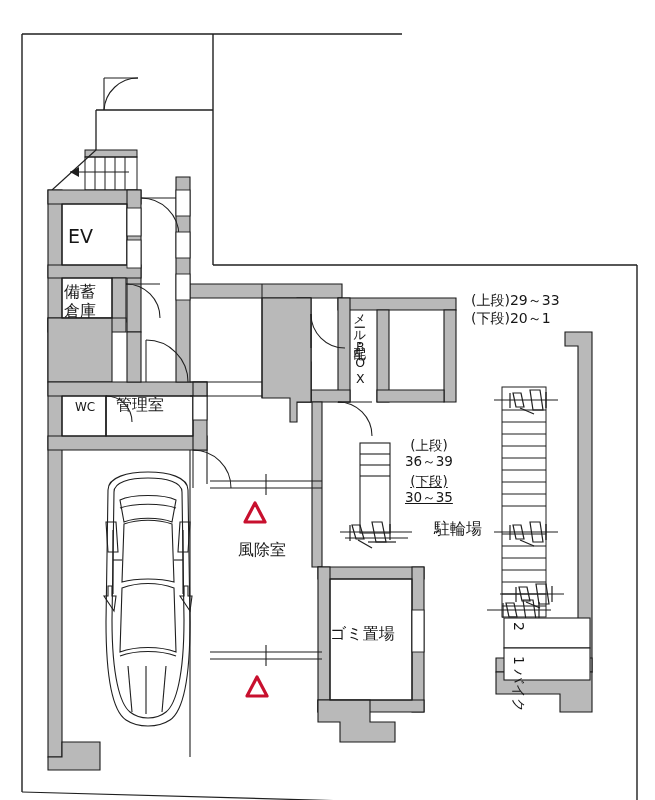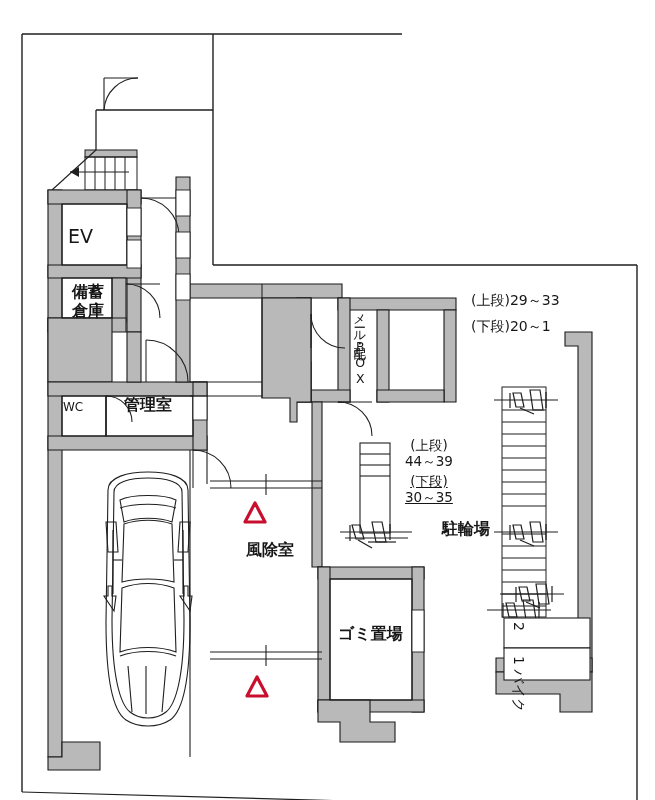--- a/index.html
+++ b/index.html
@@ -15,21 +15,21 @@
   #plan-svg{position:absolute;left:0;top:0;width:655px;height:800px;display:block;}
   .lbl{
     position:absolute;
     color:#161616;
     font-family:"DejaVu Sans","Liberation Sans",sans-serif;
     white-space:pre;
     line-height:1.18;
     letter-spacing:0px;
   }
   .lbl-ev{font-size:19px;font-weight:400;}
-  .lbl-room{font-size:16px;font-weight:700;padding-left:8px;}
+  .lbl-room{font-size:16px;font-weight:400;}
   .lbl-wc{font-size:12px;font-weight:400;}
   .lbl-note{font-size:14px;font-weight:400;}
   .lbl-note-sm{font-size:13.5px;font-weight:400;text-align:center;}
   .lbl-vert{
     font-size:12.5px;
     writing-mode:vertical-rl;
     text-orientation:upright;
     letter-spacing:1px;
   }
   .lbl-rot{
@@ -324,38 +324,38 @@
       <rect x="504" y="626" width="86" height="32" fill="#ffffff"></rect>
     </g>
 
   </svg>
 
   <div class="lbl lbl-ev" style="left:68px;top:203px;">EV</div>
 
   <div class="lbl lbl-room" style="left:64px;top:261px;">備蓄
 倉庫</div>
 
-  <div class="lbl lbl-wc" style="left:63px;top:378px;">WC</div>
+  <div class="lbl lbl-wc" style="left:63px;top:378px;padding-left:12px;">WC</div>
 
   <div class="lbl lbl-room" style="left:116px;top:374px;">管理室</div>
 
   <div class="lbl lbl-room" style="left:238px;top:519px;">風除室</div>
 
   <div class="lbl lbl-room" style="left:330px;top:603px;">ゴミ置場</div>
 
   <div class="lbl lbl-room" style="left:434px;top:498px;text-align:right;">駐輪場</div>
 
   <div class="lbl lbl-vert" style="left:352px;top:283px;">メール・宅配BOX</div>
 
   <div class="lbl lbl-note" style="left:471px;top:270px;">(上段)29～33</div>
 
-  <div class="lbl lbl-note" style="left:471px;top:296px;">(下段)20～1</div>
+  <div class="lbl lbl-note" style="left:471px;top:288px;">(下段)20～1</div>
 
   <div class="lbl lbl-note-sm" style="left:405px;top:416px;">(上段)
-44～39</div>
+36～39</div>
 
   <div class="lbl lbl-note-sm" style="left:405px;top:452px;text-decoration:underline;">(下段)
 30～35</div>
 
   <div class="lbl lbl-rot" style="left:527px;top:600px;">2</div>
 
   <div class="lbl lbl-rot" style="left:527px;top:634px;">1 バイク</div>
 
 </div>
 

